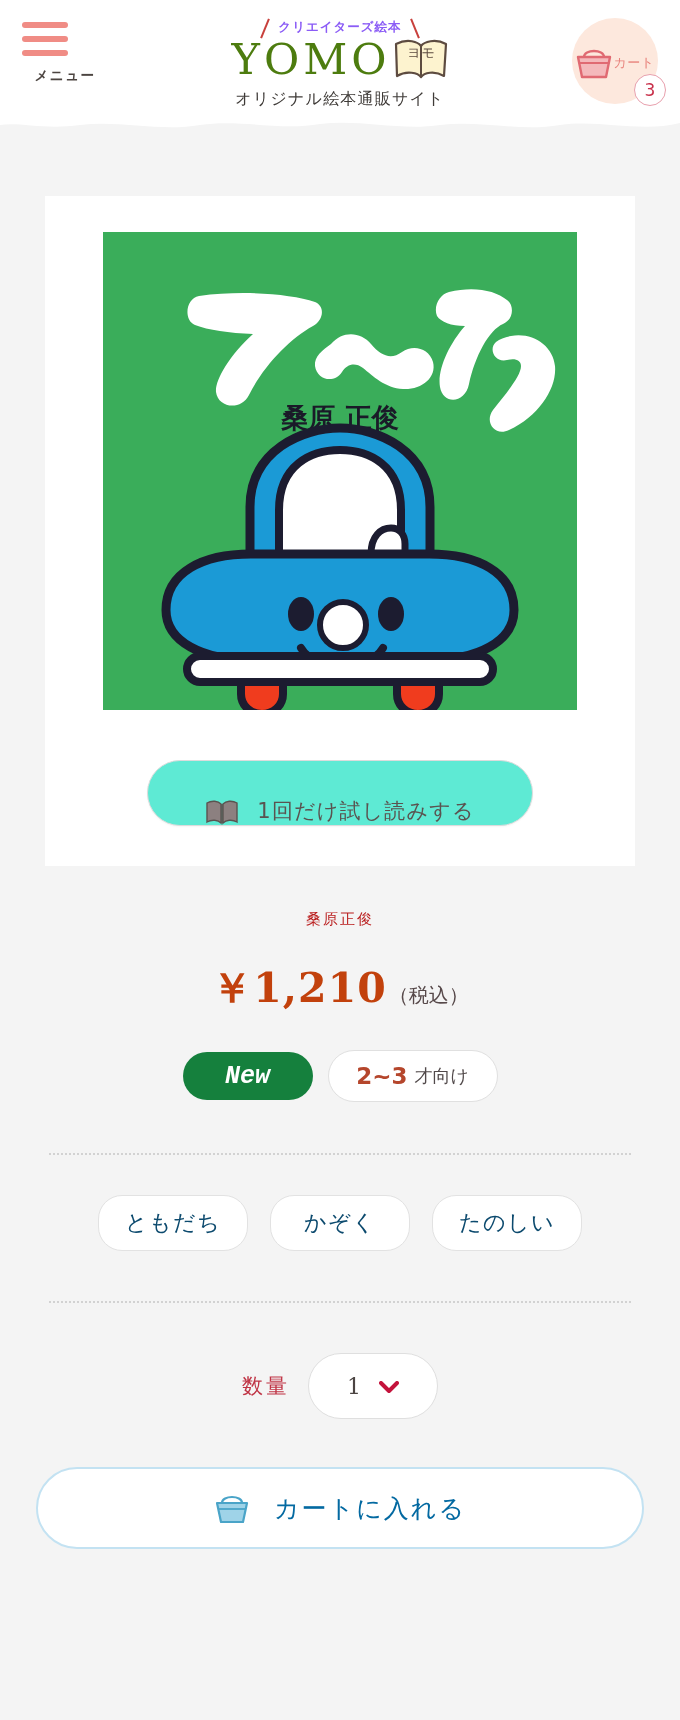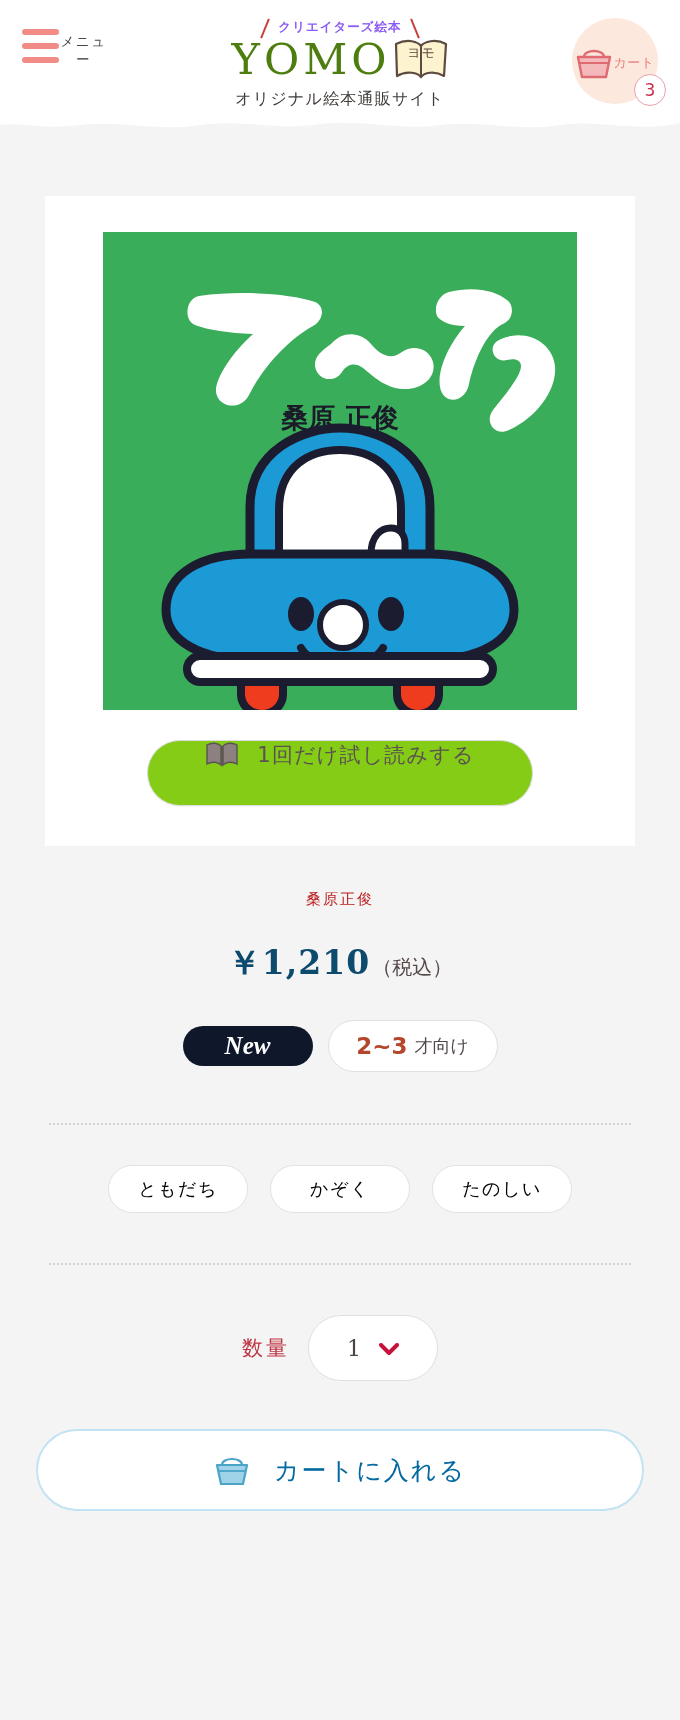--- a/index.html
+++ b/index.html
@@ -37,25 +37,25 @@
     height: 14px;
     display: block;
   }
 
   .menu-btn {
     position: absolute;
     left: 22px;
     top: 22px;
     width: 86px;
     display: flex;
-    flex-direction: row;
-    align-items: center;
+    flex-direction: column;
     cursor: pointer;
     background: none;
     border: none;
+    font-weight: bold;
   }
   .menu-bars {
     width: 46px;
     display: flex;
     flex-direction: column;
     gap: 8px;
   }
   .menu-bars span {
     display: block;
     height: 6px;
@@ -198,28 +198,28 @@
   .cover {
     width: 474px;
     height: 478px;
     background: #3aad5a;
     position: relative;
     overflow: hidden;
   }
   .cover-svg { position: absolute; inset: 0; }
 
   .trial-btn {
-    margin-top: 30px;
+    margin-top: 50px;
     width: 386px;
     height: 66px;
     border-radius: 33px;
-    background: #84cc16;
+    background: #5eead4;
     border: 1.5px solid #dcdcdc;
     display: flex;
-    align-items: flex-start;
+    align-items: flex-end;
     justify-content: center;
     gap: 18px;
     cursor: pointer;
     box-shadow: 0 1px 2px rgba(0,0,0,.04);
   }
   .trial-icon { width: 34px; height: 26px; }
   .trial-text {
     font-size: 21px;
     color: #5a5350;
     letter-spacing: 1.2px;
@@ -242,48 +242,48 @@
     margin-top: 30px;
     font-family: "DejaVu Sans", sans-serif;
   }
   .price-row {
     margin-top: 32px;
     display: flex;
     align-items: baseline;
     justify-content: center;
   }
   .price {
-    font-size: 33px;
+    font-size: 41px;
     font-weight: bold;
-    color: #0c4a6e;
+    color: #c2410c;
     letter-spacing: 1px;
     font-family: "DejaVu Serif", serif;
   }
   .price-tax {
     font-size: 20px;
     color: #57494a;
     letter-spacing: 0;
     font-family: "DejaVu Sans", sans-serif;
     margin-left: 2px;
   }
 
   .badge-row {
     margin-top: 34px;
     display: flex;
     align-items: center;
     justify-content: center;
     gap: 15px;
   }
   .badge-new {
     width: 130px;
-    height: 40px;
+    height: 48px;
     border-radius: 26px;
-    background: #0f172a;
+    background: #15803d;
     color: #ffffff;
-    font-family: Liberation Serif, serif;
+    font-family: Liberation Mono, monospace;
     font-weight: bold;
     font-style: italic;
     font-size: 25px;
     display: flex;
     align-items: center;
     justify-content: center;
     border: none;
     cursor: pointer;
   }
   .badge-age {
@@ -321,30 +321,30 @@
   .divider-2 { margin-top: 50px; }
 
   .tag-row {
     margin-top: 40px;
     display: flex;
     justify-content: center;
     gap: 22px;
   }
   .tag {
     min-width: 140px;
-    height: 48px;
+    height: 56px;
     padding: 0 26px;
     border-radius: 24px;
     background: #ffffff;
     border: 1.5px solid #e2e2e2;
     display: flex;
     align-items: center;
     justify-content: center;
-    font-size: 18px;
-    color: #000000;
+    font-size: 22px;
+    color: #0c4a6e;
     letter-spacing: 1.5px;
     cursor: pointer;
     font-family: "DejaVu Sans", sans-serif;
   }
 
   .qty-row {
     margin-top: 50px;
     display: flex;
     align-items: center;
     justify-content: center;

